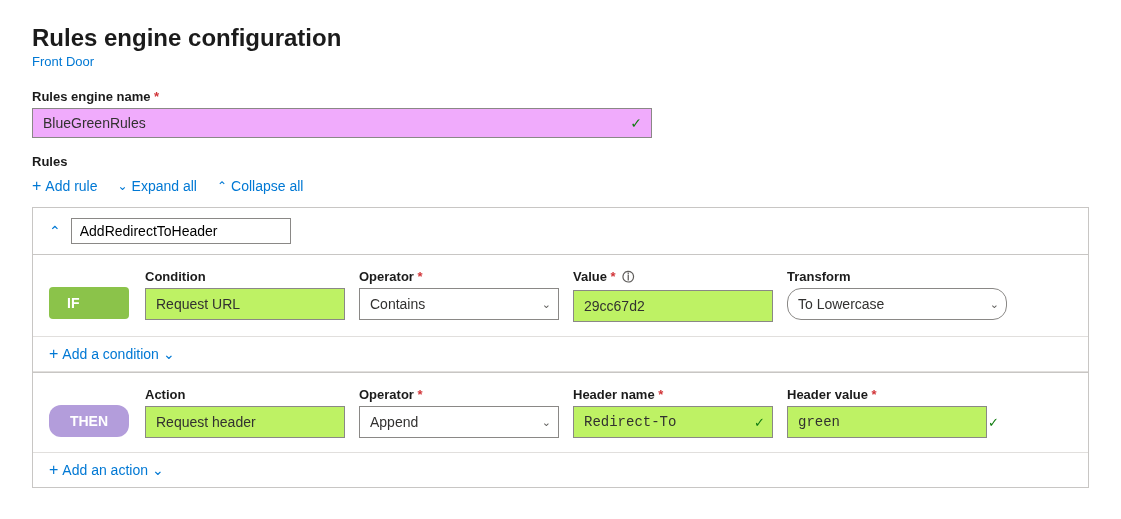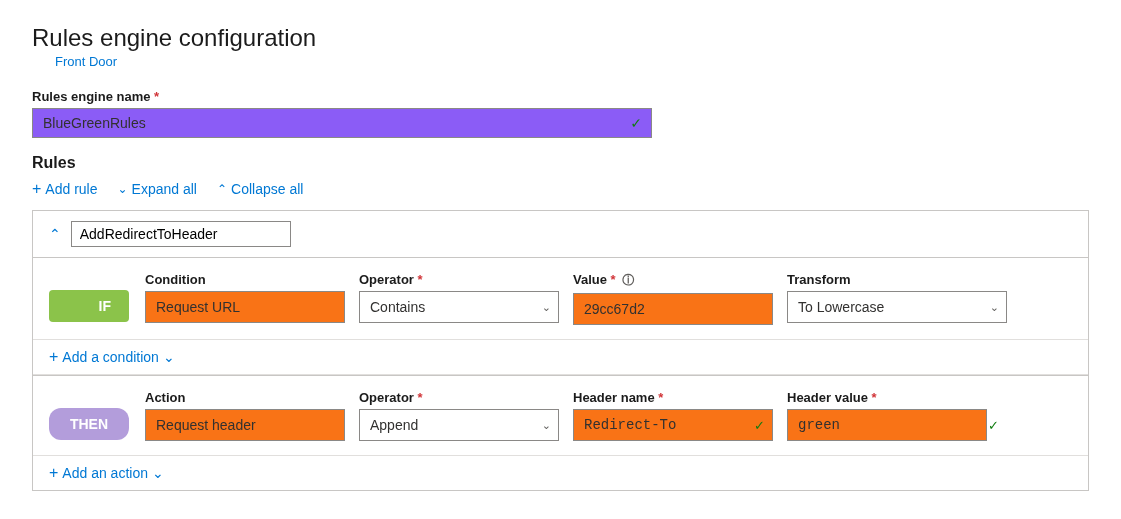--- a/index.html
+++ b/index.html
@@ -7,32 +7,31 @@
       font-family: 'Segoe UI', Arial, sans-serif;
       font-size: 14px;
       background: #fff;
       color: #323130;
       padding: 24px 32px;
       width: 1121px;
       min-height: 519px;
     }
     .page-title {
       font-size: 24px;
-      font-weight: 400;
+      font-weight: 700;
       color: #1b1b1b;
       margin-bottom: 2px;
     }
     .page-subtitle {
       font-size: 13px;
       color: #0078d4;
       margin-bottom: 20px;
-      margin-left: 23px;
     }
     .section-label {
-      font-size: 16px;
+      font-size: 13px;
       font-weight: 600;
       color: #1b1b1b;
       margin-bottom: 8px;
     }
     .field-label {
       font-size: 13px;
       font-weight: 600;
       color: #1b1b1b;
       margin-bottom: 4px;
     }
@@ -40,21 +39,21 @@
       color: #d13438;
     }
     .engine-name-input {
       width: 620px;
       border: 1px solid #8a8886;
       padding: 6px 36px 6px 10px;
       font-size: 14px;
       color: #323130;
       outline: none;
       position: relative;
-      background: #8b5cf6;
+      background: #f0abfc;
     }
     .input-wrapper {
       position: relative;
       display: inline-block;
     }
     .input-check {
       position: absolute;
       right: 10px;
       top: 50%;
       transform: translateY(-50%);
@@ -110,21 +109,21 @@
       border-bottom: 1px solid #e1dfdd;
     }
     .if-badge {
       background: #8bc34a;
       color: #fff;
       font-weight: 700;
       font-size: 14px;
       padding: 8px 18px;
       border-radius: 4px;
       min-width: 80px;
-      text-align: right;
+      text-align: left;
       margin-top: 18px;
       flex-shrink: 0;
     }
     .then-badge {
       background: #b39ddb;
       color: #fff;
       font-weight: 700;
       font-size: 14px;
       padding: 8px 14px;
       border-radius: 12px;
@@ -141,28 +140,28 @@
     .field-col {
       display: flex;
       flex-direction: column;
     }
     .field-col input,
     .field-col .select-box {
       border: 1px solid #8a8886;
       padding: 6px 10px;
       font-size: 14px;
       color: #323130;
-      background: #f97316;
+      background: #bef264;
       outline: none;
       height: 32px;
     }
     .w140 { width: 200px; }
     .w160 { width: 200px; }
     .w150 { width: 200px; }
-    .w200 { width: 220px; }
+    .w200 { width: 220px; border-radius: 14px; }
     .info-icon {
       font-size: 12px;
       color: #605e5c;
       margin-left: 3px;
     }
     .add-condition-row {
       padding: 8px 16px;
       border-bottom: 1px solid #e1dfdd;
     }
     .add-action-row {

